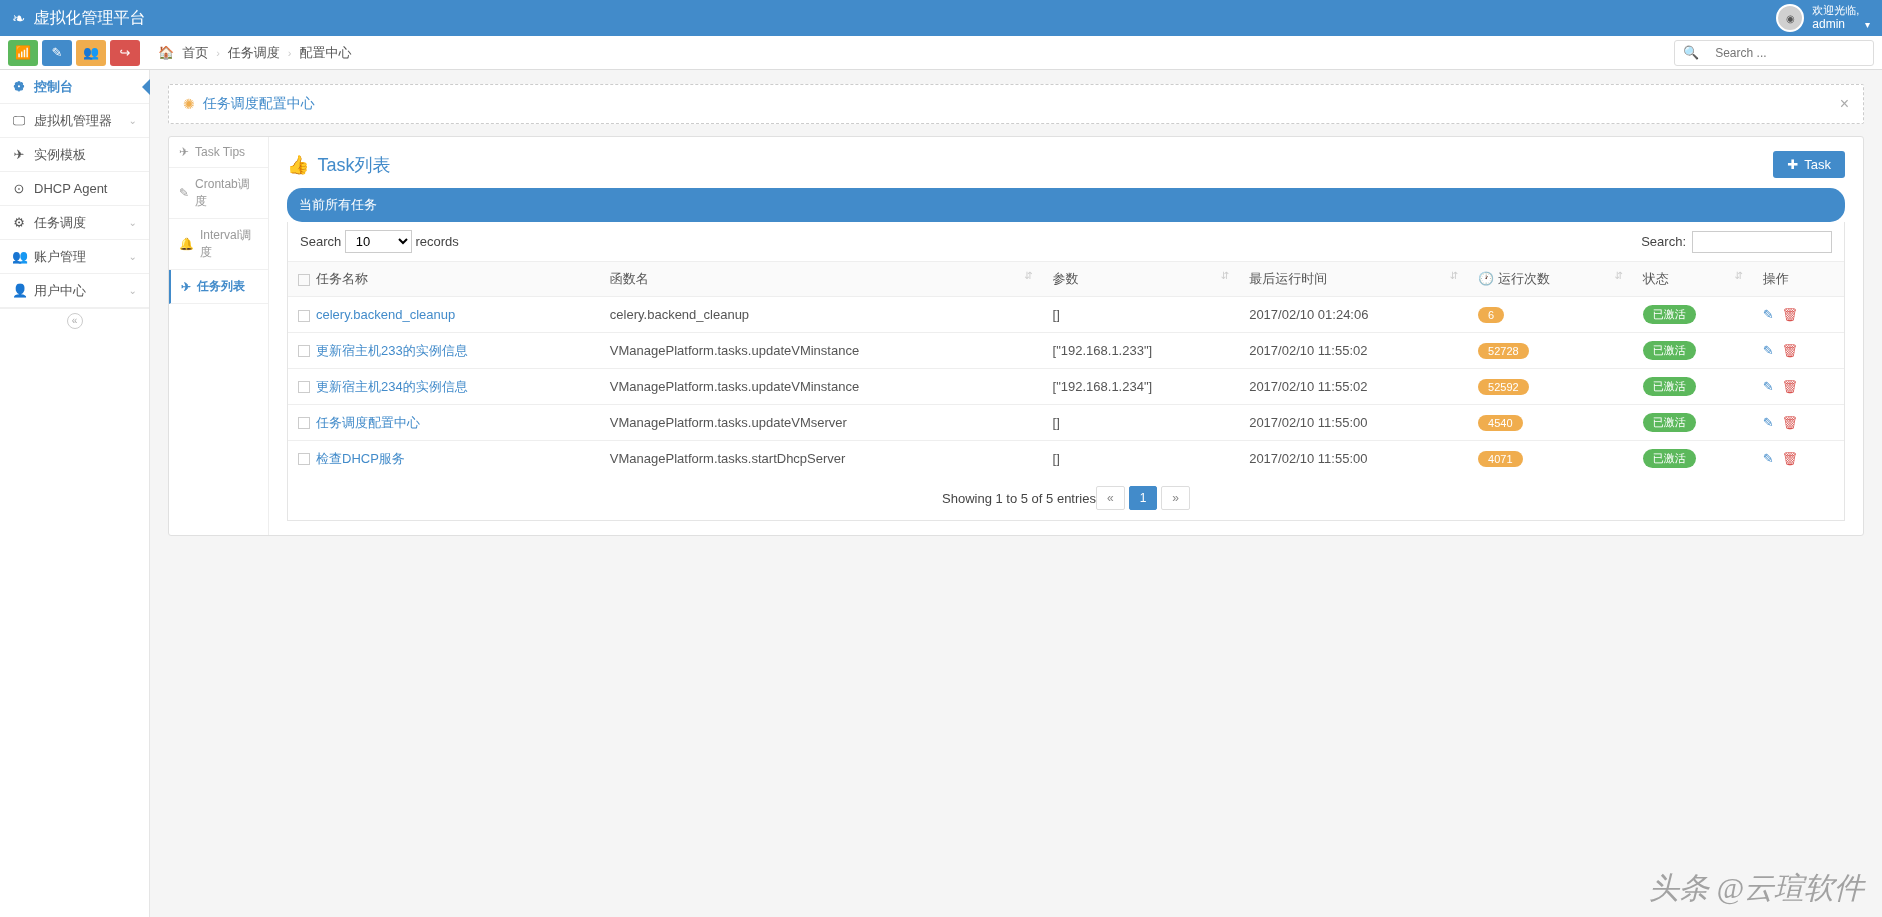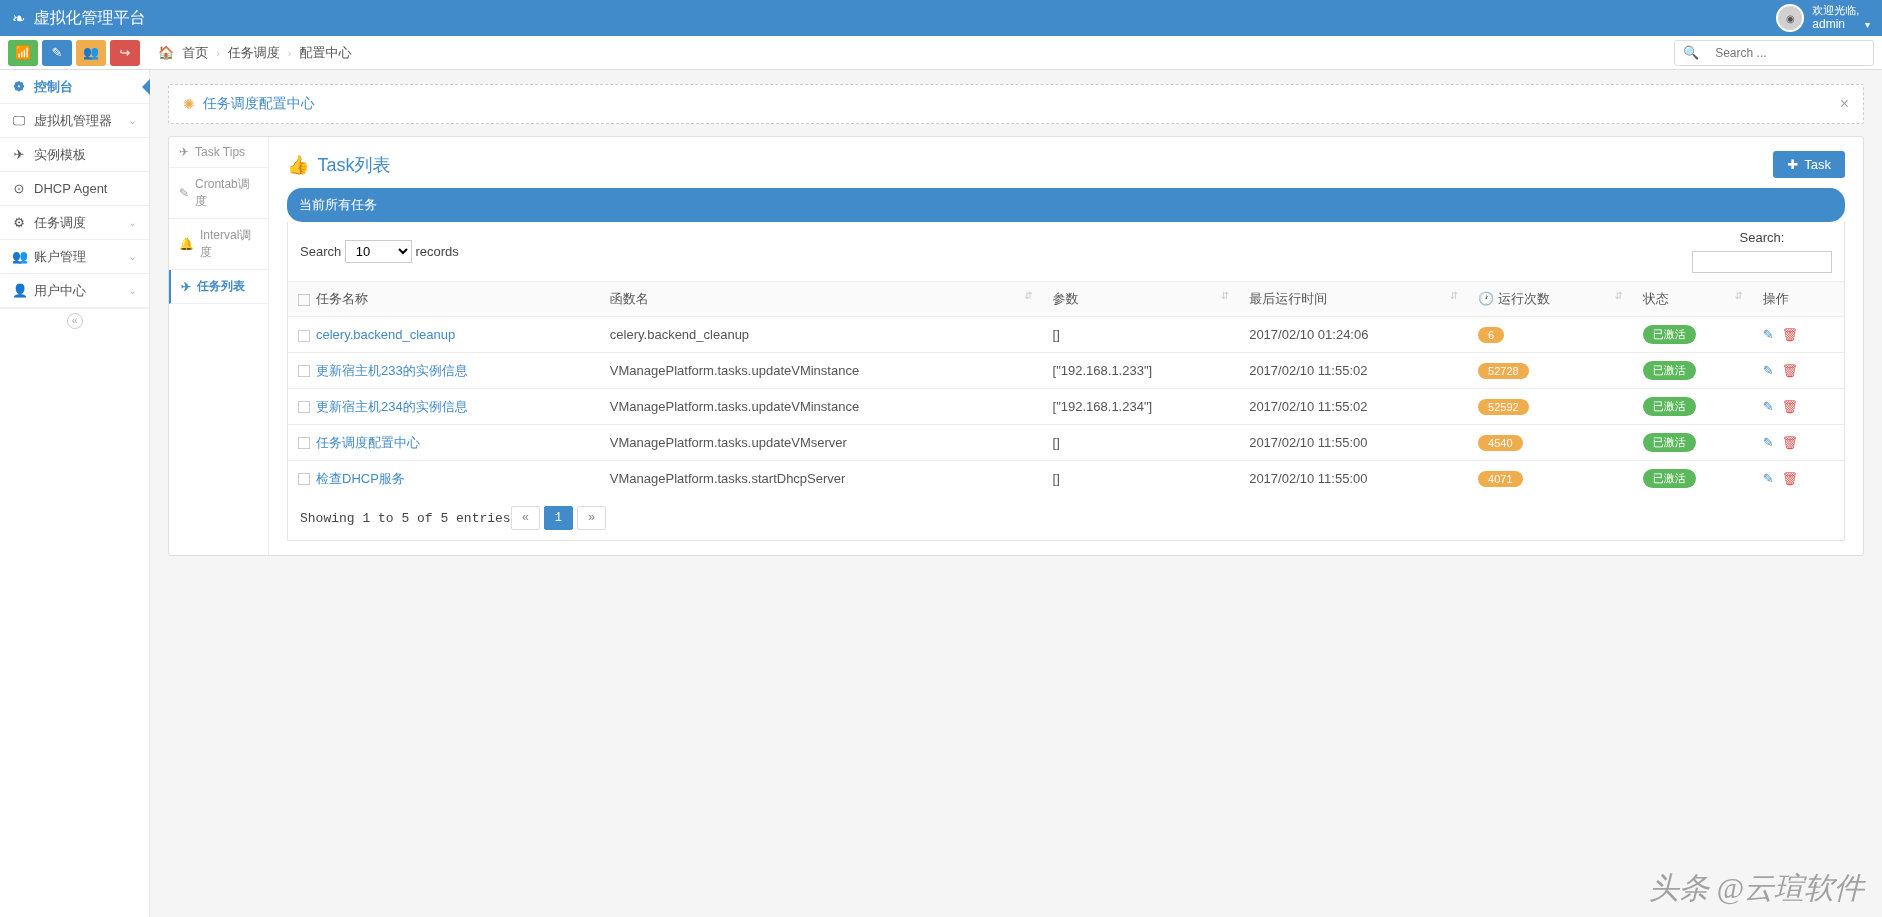--- a/index.html
+++ b/index.html
@@ -61,37 +61,37 @@
     .vtab.active { color: #428bca; font-weight: bold; border-left: 2px solid #428bca; background:#fff;}
     .vtab .vicon { font-size: 12px; }
     .pane { flex: 1; padding: 14px 18px; }
     .pane-head { display: flex; justify-content: space-between; align-items: center; margin-bottom: 10px; }
     .pane-title { display: flex; align-items: center; gap: 8px; color: #428bca; font-size: 18px; }
     .add-task-btn { background: #428bca; color: #fff; padding: 6px 14px; border-radius: 3px; display: flex; align-items: center; gap: 6px; cursor: pointer; font-size: 13px; }
     .bar-header { background: #428bca; color: #fff; padding: 8px 12px; font-size: 13px; border-radius: 15px; }
     .table-wrap { border: 1px solid #e5e5e5; border-top: none; }
     .table-controls { display: flex; justify-content: space-between; align-items: center; padding: 8px 12px; font-size: 13px; }
     .display-select { border: 1px solid #ccc; padding: 2px 24px 2px 6px; font-size: 13px; background:#fff; }
-    .search-right { display:flex; align-items:center; gap:6px; font-size:13px;flex-direction:column;}
+    .search-right { display:flex; align-items:center; gap:6px; font-size:13px;}
     .search-right input { border: 1px solid #ccc; padding: 3px 6px; font-size: 12px; width: 140px; }
     table.data { width: 100%; border-collapse: collapse; font-size: 13px; }
     table.data th, table.data td { border-top: 1px solid #eee; padding: 8px 10px; text-align: left; }
     table.data th { color: #555; font-weight: normal; position: relative; background:#fafafa;}
     table.data th .sort { float:right; color:#ccc; font-size:10px; }
     table.data td { color: #555; }
     .chk { width: 12px; height: 12px; border: 1px solid #ccc; display:inline-block; vertical-align:middle; margin-right:6px; cursor:pointer;}
     .task-link { color: #428bca; text-decoration: none; }
     .badge { display: inline-block; color: #fff; font-size: 11px; border-radius: 10px; padding: 2px 10px; }
     .badge-orange { background: #f0ad4e; }
     .badge-green { background: #5cb85c; text-align: right; }
     .action-icons { display:flex; gap:8px; }
     .action-icons .edit { color: #428bca; cursor: pointer; }
     .action-icons .del { color: #d9534f; cursor: pointer; }
     .th-ops { color: #428bca; }
-    .table-footer { display: flex; justify-content: flex-start; align-items: center; padding: 10px 12px; font-size: 13px; font-family: Liberation Mono, monospace; }
+    .table-footer { display: flex; justify-content: center; align-items: center; padding: 10px 12px; font-size: 13px; }
     .pager { display:flex; gap:4px; }
     .pager .pg { border: 1px solid #ddd; padding: 4px 10px; border-radius: 2px; color: #888; cursor:pointer; font-size:12px;}
     .pager .pg.active { background: #428bca; color: #fff; border-color:#428bca;}
     
     .watermark { position: fixed; bottom: 8px; right: 18px; font-size: 30px; color: #999; font-style: italic; font-family: "KaiTi", serif; opacity: 0.9; }
   </style>
 </head>
 <body>
 
 <div class="top-header">

